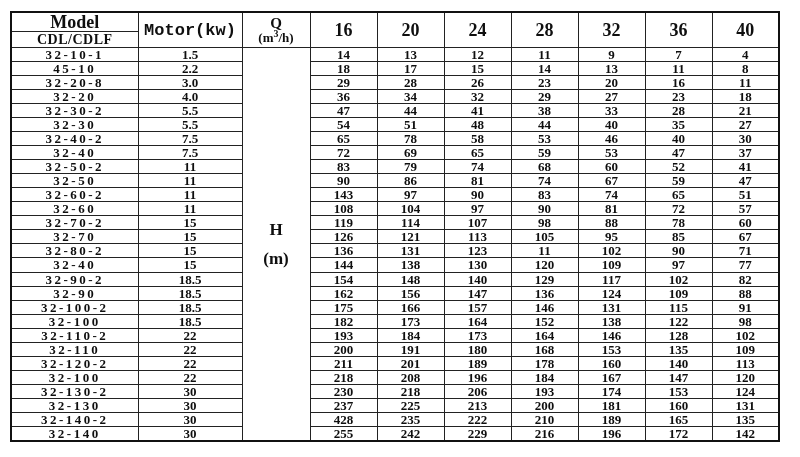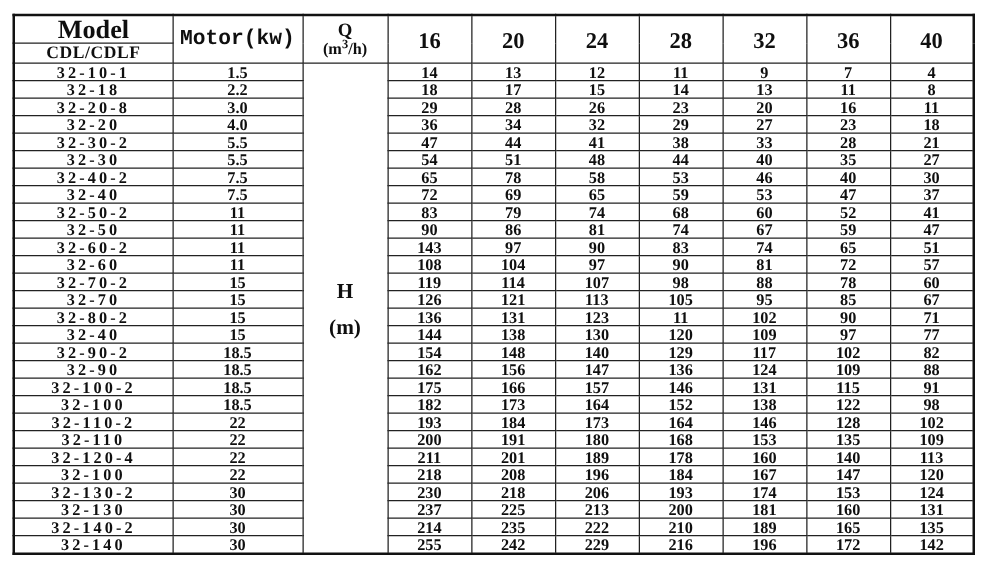--- a/index.html
+++ b/index.html
@@ -32,21 +32,21 @@
     vertical-align: middle;
     padding: 0;
     font-weight: bold;
     color: #0f0f0f;
     line-height: 1;
     overflow: hidden;
     white-space: nowrap;
   }
   tr.hdr-row-1 { height: 16px; }
   tr.hdr-row-2 { height: 16px; }
-  th.model-title { font-size: 21px; }
+  th.model-title { font-size: 18px; }
   th.model-subtitle { font-size: 14px; letter-spacing: 0.5px; margin-top: 48px; }
   th.motor-head { font-size: 17px; font-family: Liberation Mono, monospace; }
   th.q-head { font-size: 15px; }
   th.q-head .q-sym { display: block; font-size: 15px; margin-bottom: -2px; }
   th.q-head .q-unit { display: block; font-size: 13px; }
   th.q-head sup { font-size: 10px; }
   th.flow-head { font-size: 18px; }
   td.model-cell {
     font-size: 13px;
     letter-spacing: 2.5px;
@@ -107,21 +107,21 @@
           </td>
           <td class="value-cell">14</td>
           <td class="value-cell">13</td>
           <td class="value-cell">12</td>
           <td class="value-cell">11</td>
           <td class="value-cell">9</td>
           <td class="value-cell">7</td>
           <td class="value-cell">4</td>
         </tr>
         <tr>
-          <td class="model-cell">32-18</td>
+          <td class="model-cell">45-10</td>
           <td class="motor-cell">2.2</td>
           <td class="value-cell">18</td>
           <td class="value-cell">17</td>
           <td class="value-cell">15</td>
           <td class="value-cell">14</td>
           <td class="value-cell">13</td>
           <td class="value-cell">11</td>
           <td class="value-cell">8</td>
         </tr>
         <tr>
@@ -338,21 +338,21 @@
           <td class="motor-cell">22</td>
           <td class="value-cell">200</td>
           <td class="value-cell">191</td>
           <td class="value-cell">180</td>
           <td class="value-cell">168</td>
           <td class="value-cell">153</td>
           <td class="value-cell">135</td>
           <td class="value-cell">109</td>
         </tr>
         <tr>
-          <td class="model-cell">32-120-4</td>
+          <td class="model-cell">32-120-2</td>
           <td class="motor-cell">22</td>
           <td class="value-cell">211</td>
           <td class="value-cell">201</td>
           <td class="value-cell">189</td>
           <td class="value-cell">178</td>
           <td class="value-cell">160</td>
           <td class="value-cell">140</td>
           <td class="value-cell">113</td>
         </tr>
         <tr>
@@ -384,21 +384,21 @@
           <td class="value-cell">225</td>
           <td class="value-cell">213</td>
           <td class="value-cell">200</td>
           <td class="value-cell">181</td>
           <td class="value-cell">160</td>
           <td class="value-cell">131</td>
         </tr>
         <tr>
           <td class="model-cell">32-140-2</td>
           <td class="motor-cell">30</td>
-          <td class="value-cell">214</td>
+          <td class="value-cell">428</td>
           <td class="value-cell">235</td>
           <td class="value-cell">222</td>
           <td class="value-cell">210</td>
           <td class="value-cell">189</td>
           <td class="value-cell">165</td>
           <td class="value-cell">135</td>
         </tr>
         <tr>
           <td class="model-cell">32-140</td>
           <td class="motor-cell">30</td>

